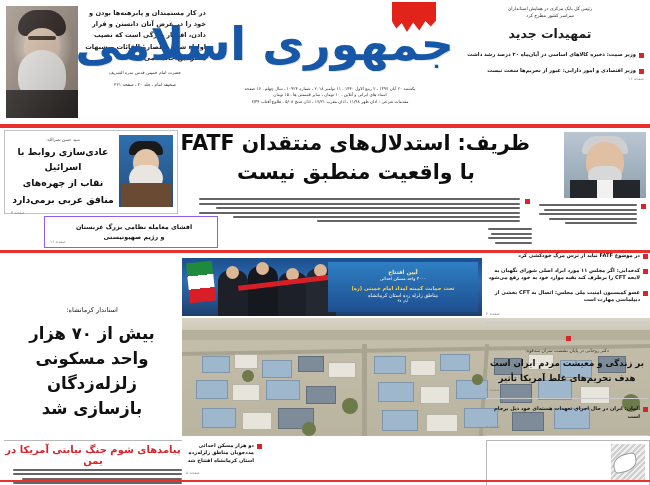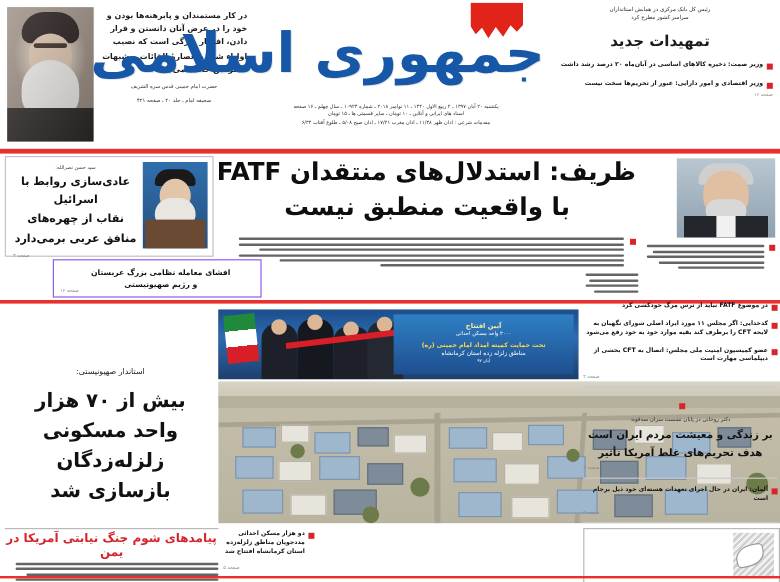--- a/index.html
+++ b/index.html
@@ -284,21 +284,21 @@
           <div class="tline l80"></div>
       </div>
     </div>
   </div>
 
   <div class="band2"></div>
 
   <div class="main-story">
 
     <div class="kerman-head">
-      <div class="kerman-kicker">استاندار صهیونیستی:</div>
+      <div class="kerman-kicker">استاندار کرمانشاه:</div>
       <div class="kerman-h">بیش از ۷۰ هزار</div>
       <div class="kerman-h">واحد مسکونی زلزله‌زدگان</div>
       <div class="kerman-h">بازسازی شد</div>
     </div>
 
     <div class="photo-ribbon">
       <div class="pr-crowd"></div>
       <div class="pr-flag"></div>
       <div class="pr-person" style="left:36px;"></div>
       <div class="pr-head" style="left:44px;top:8px;"></div>

